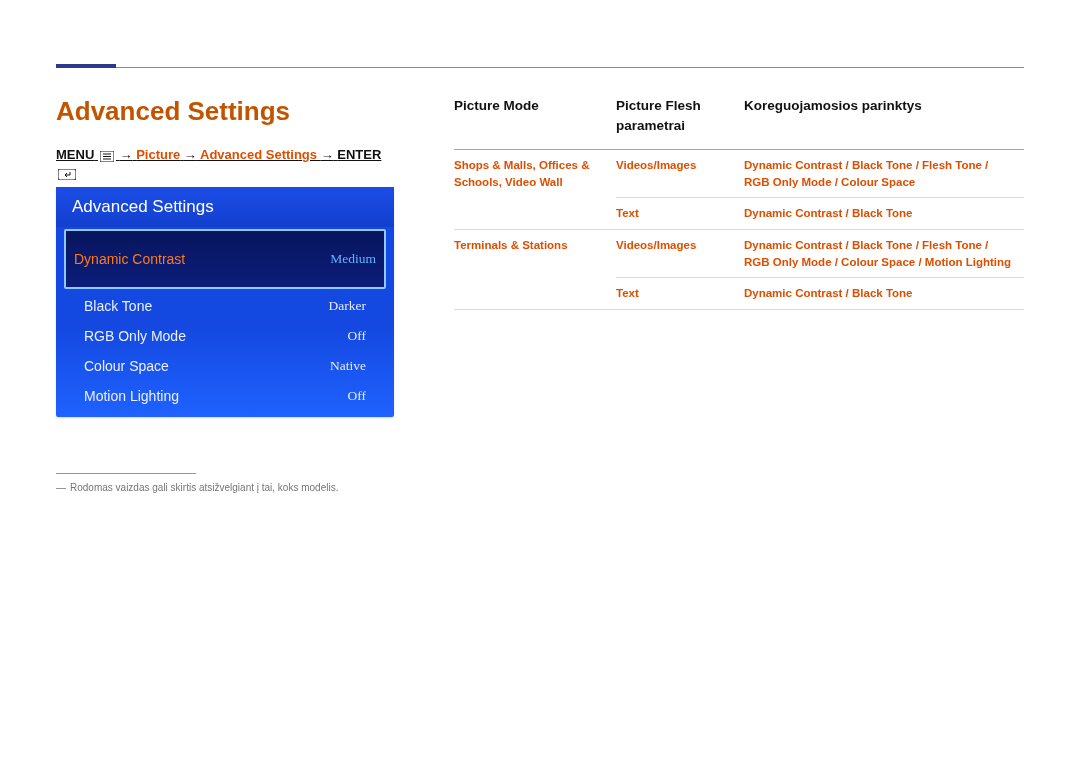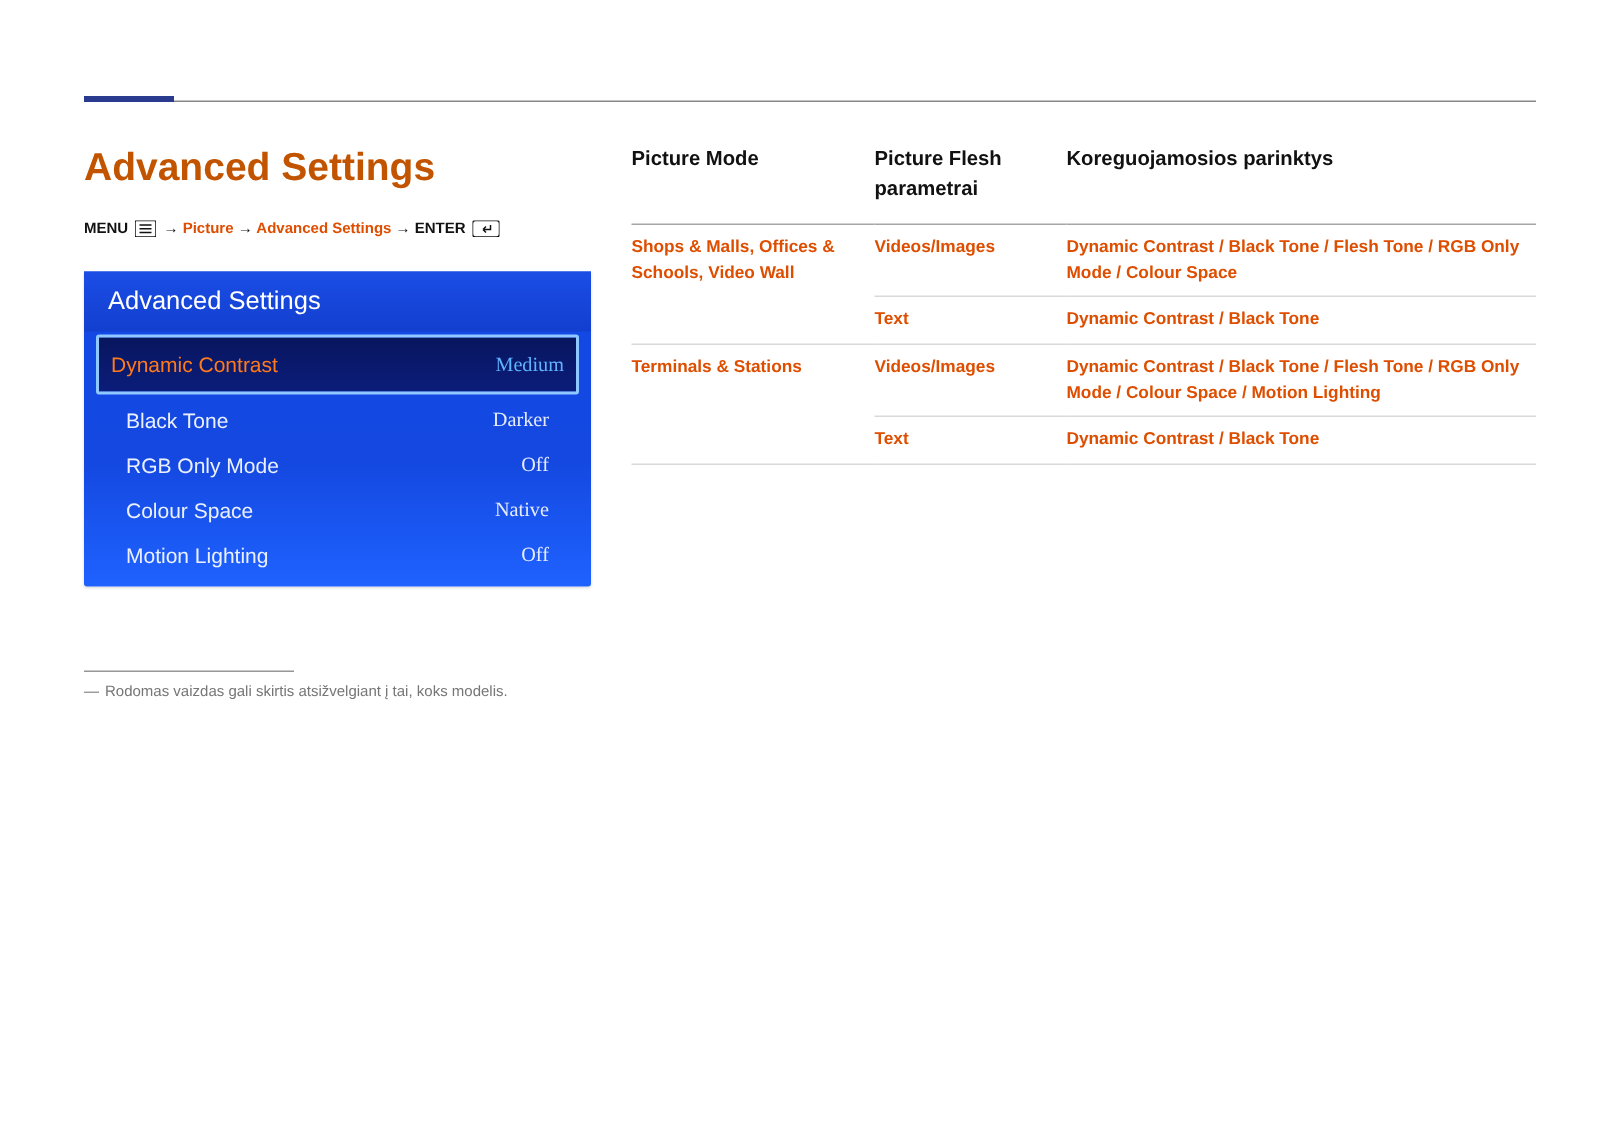--- a/index.html
+++ b/index.html
@@ -22,36 +22,37 @@
     content: "";
     position: absolute;
     left: 0;
     bottom: -1px;
     width: 60px;
     height: 4px;
     background: #2a3a8f;
   }
   .main {
     display: flex;
-    gap: 27px;
+    gap: 60px;
   }
   .left-col { width: 338px; flex: 0 0 338px; }
   .right-col { flex: 1; }
 
   .page-title {
     color: #c25400;
     font-size: 26px;
     font-weight: 600;
     margin-bottom: 20px;
   }
   .breadcrumb {
-    font-size: 10px;
+    font-size: 13px;
     font-weight: 700;
     color: #111;
-    margin-bottom: 20px;
+    margin-bottom: 4px;
+    text-decoration: underline;
   }
   .breadcrumb .hl { color: #de4e00; font-weight: 700; }
   .breadcrumb .icon {
     display: inline-block;
     vertical-align: -3px;
     margin: 0 2px;
   }
 
   .osd {
     background: linear-gradient(180deg,#1f4fe0 0%,#1348e6 10%,#1448e0 60%,#1f62ff 100%);
@@ -73,21 +74,21 @@
     align-items: center;
     padding: 7px 28px;
     font-size: 14px;
     font-weight: 400;
   }
   .osd-row.selected {
     background: linear-gradient(180deg,#08155e,#0b1d7a);
     border: 2px solid #8fc7ff;
     border-radius: 2px;
     margin: 2px 8px;
-    padding: 10px 8px;
+    padding: 20px 8px;
     color: #ffe;
   }
   .osd-row.selected .label { color: #ff7a1a; font-weight: 500; }
   .osd-row.selected .value { color: #5fb3ff; }
   .osd-row .label { color: #eaf0ff; }
   .osd-row .value { color: #e6ecff; font-size: 13.5px; font-family: Liberation Serif, serif; }
   .slider {
     display: inline-flex;
     align-items: center;
     gap: 8px;

